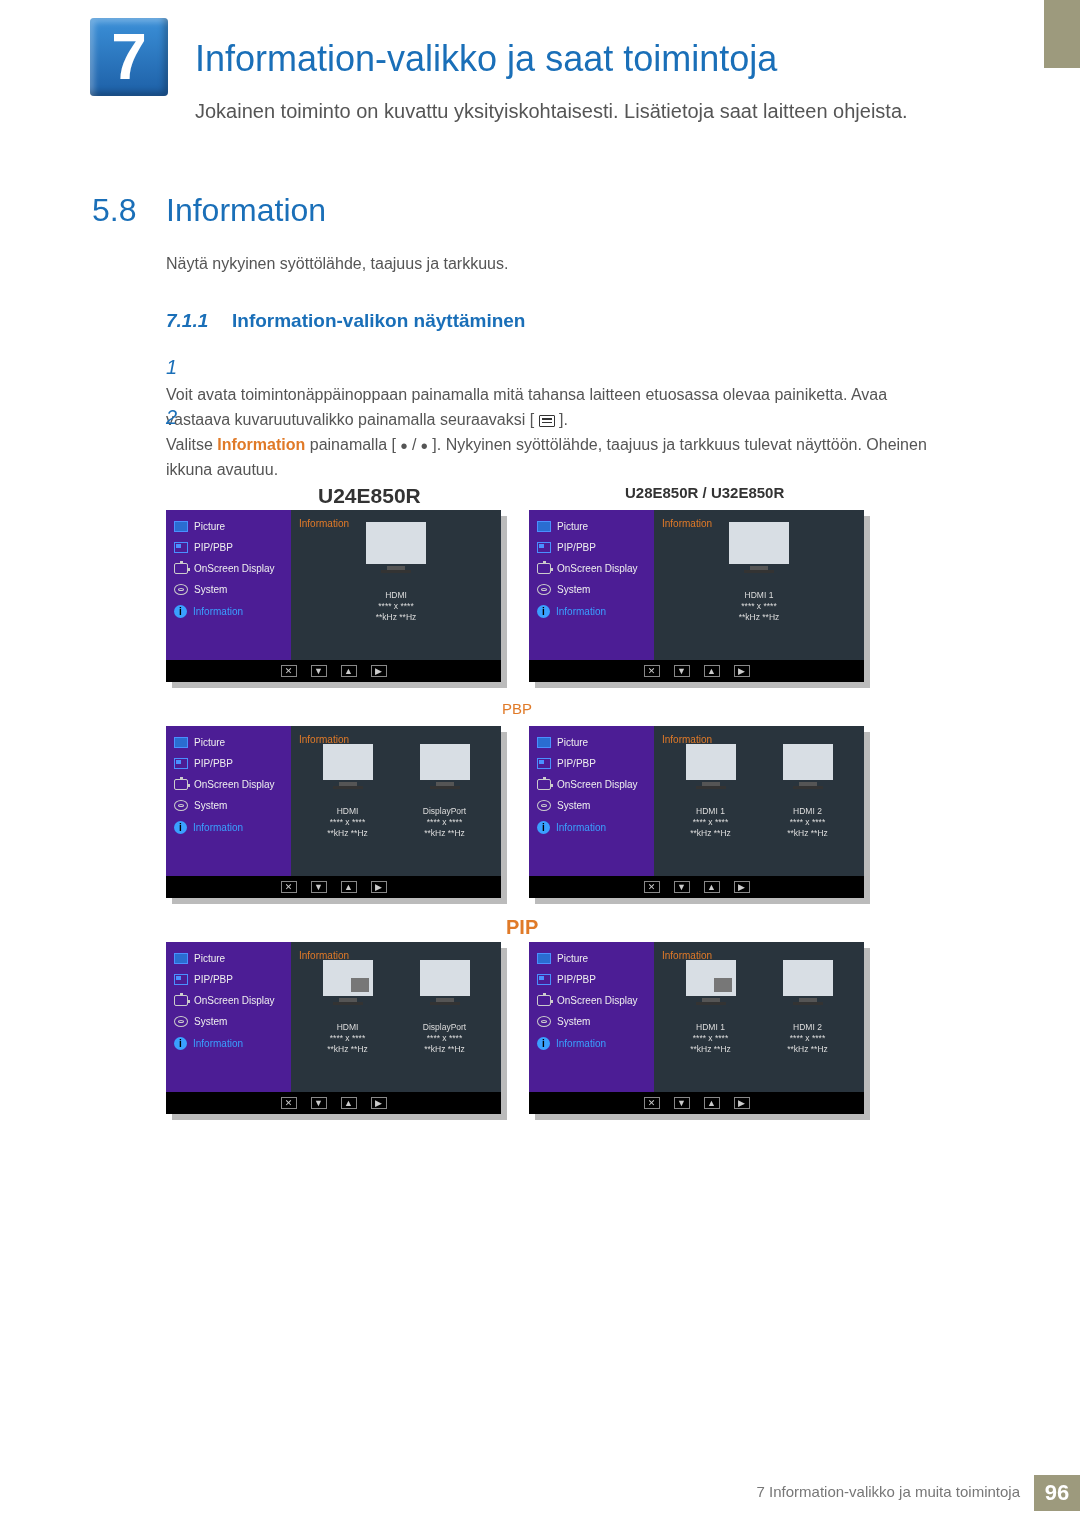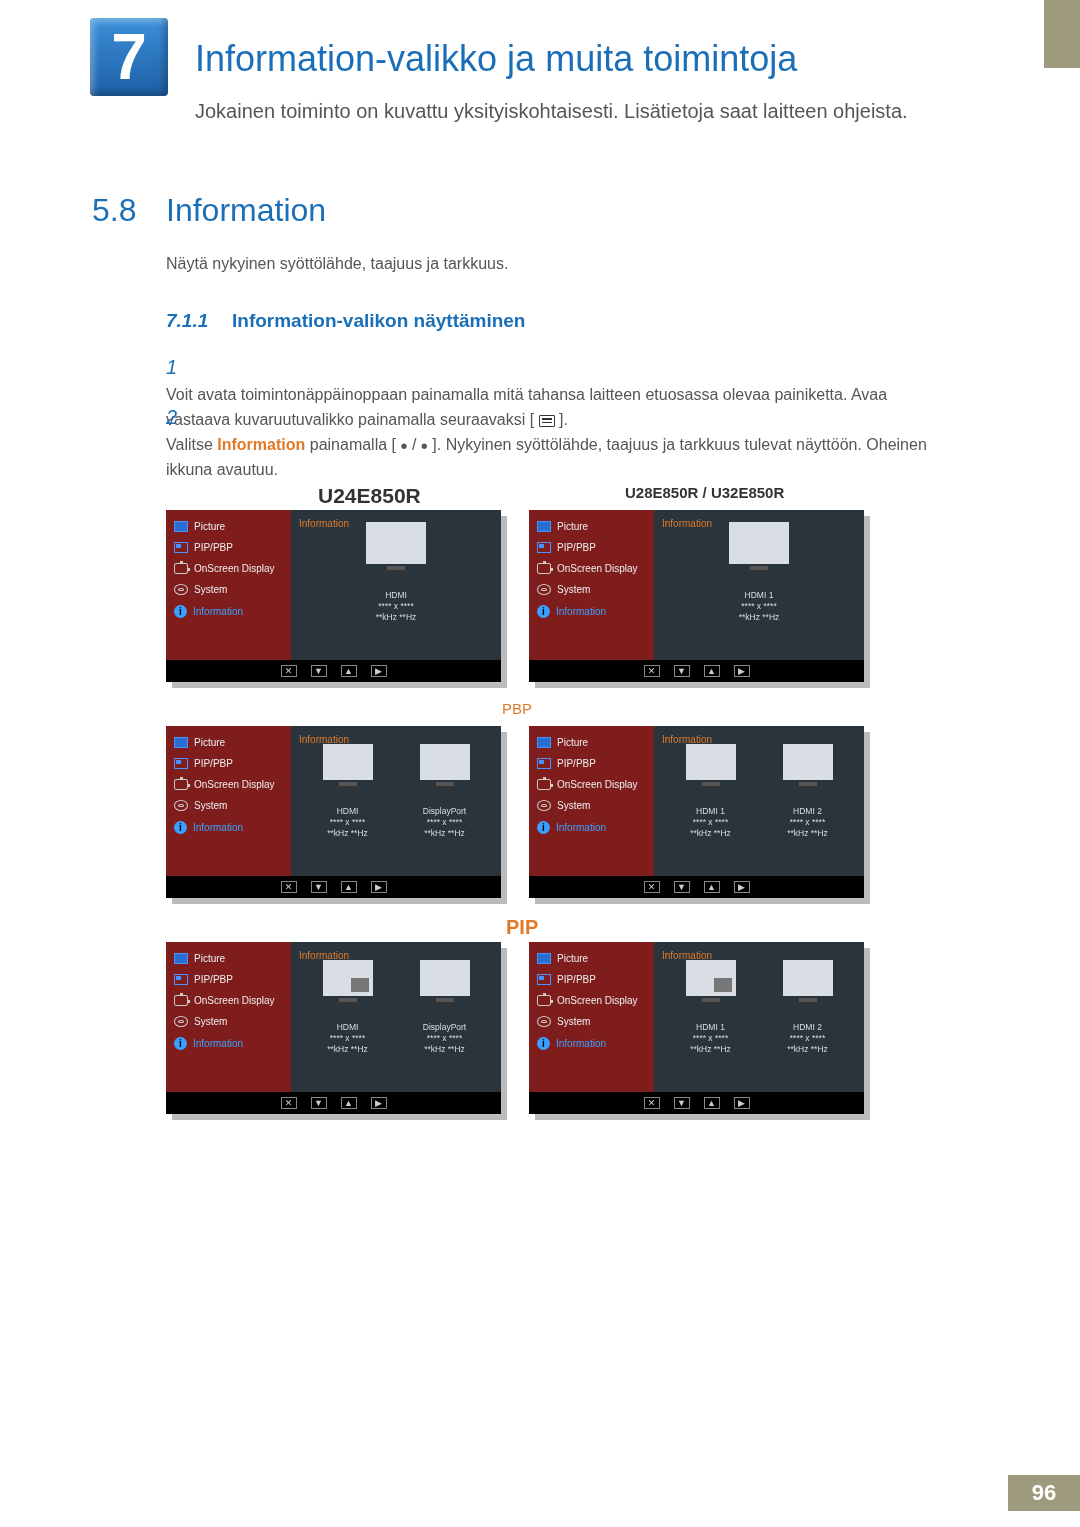--- a/index.html
+++ b/index.html
@@ -114,21 +114,21 @@
 
   .osd {
     width: 335px;
     background: #000;
     box-shadow: 6px 6px 0 #bbb;
     position: relative;
     font-size: 10px;
     color:#eee;
   }
   .osd-body { display:flex; height: 150px; }
-  .osd-menu { width: 125px; background:#7f1d1d; padding-top:6px;}
+  .osd-menu { width: 125px; background:#4c1d95; padding-top:6px;}
   .osd-menu .item { display:flex; align-items:center; gap:6px; padding:5px 8px;}
   .osd-menu .item.sel { color:#3aa0ff; }
   .osd-menu .ic { width:14px; height:11px; display:inline-block; position:relative; }
   .ic-picture { background:#2a6dd1; border:1px solid #4a90ff; }
   .ic-pip { border:1.5px solid #4a90ff; }
   .ic-pip::before{content:"";position:absolute; left:1px; top:1px; width:5px;height:4px;background:#4a90ff;}
   .ic-osd { border:1.5px solid #ccc; border-radius:2px;}
   .ic-osd::before,.ic-osd::after{content:"";position:absolute;background:#ccc;}
   .ic-osd::before{left:5px;top:-3px;width:3px;height:3px;}
   .ic-osd::after{right:-3px;top:4px;width:3px;height:3px;}
@@ -161,33 +161,33 @@
     background:transparent;
     color:#777;
     font-size:15px;
     padding:8px 14px;
   }
   .footer-page{
     background:#9d9a7d;
     color:#fff;
     font-size:22px;
     font-weight:bold;
-    width:72px;
+    width:46px;
     display:flex;
     align-items:center;
     justify-content:center;
   }
 </style>
 </head>
 <body>
 
 <div class="side-band"></div>
 
 <div class="chapter-badge">7</div>
-<div class="chapter-title">Information-valikko ja muita toimintoja</div>
+<div class="chapter-title">Information-valikko ja saat toimintoja</div>
 <div class="chapter-intro">Jokainen toiminto on kuvattu yksityiskohtaisesti. Lisätietoja saat laitteen ohjeista.</div>
 
 <div class="section-no">5.8</div>
 <div class="section-title">Information</div>
 <div class="section-text">Näytä nykyinen syöttölähde, taajuus ja tarkkuus.</div>
 
 <div class="subsection-no">7.1.1</div>
 <div class="subsection-title">Information-valikon näyttäminen</div>
 
 <div class="step step1">
@@ -507,14 +507,15 @@
     <div class="osd-nav">
       <div class="nav-btn">✕</div>
       <div class="nav-btn">▼</div>
       <div class="nav-btn">▲</div>
       <div class="nav-btn">▶</div>
     </div>
   </div>
 </div>
 
 <div class="footer-bar">
+  <div class="footer-text">7 Information-valikko ja muita toimintoja</div>
   <div class="footer-page">96</div>
 </div>
 
 </body></html>

